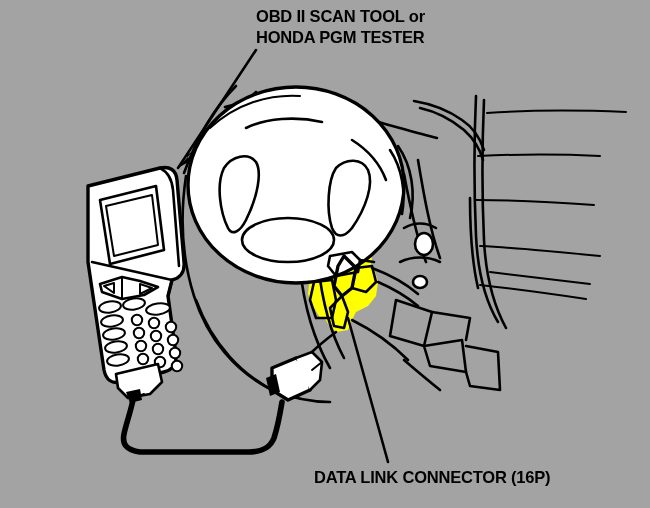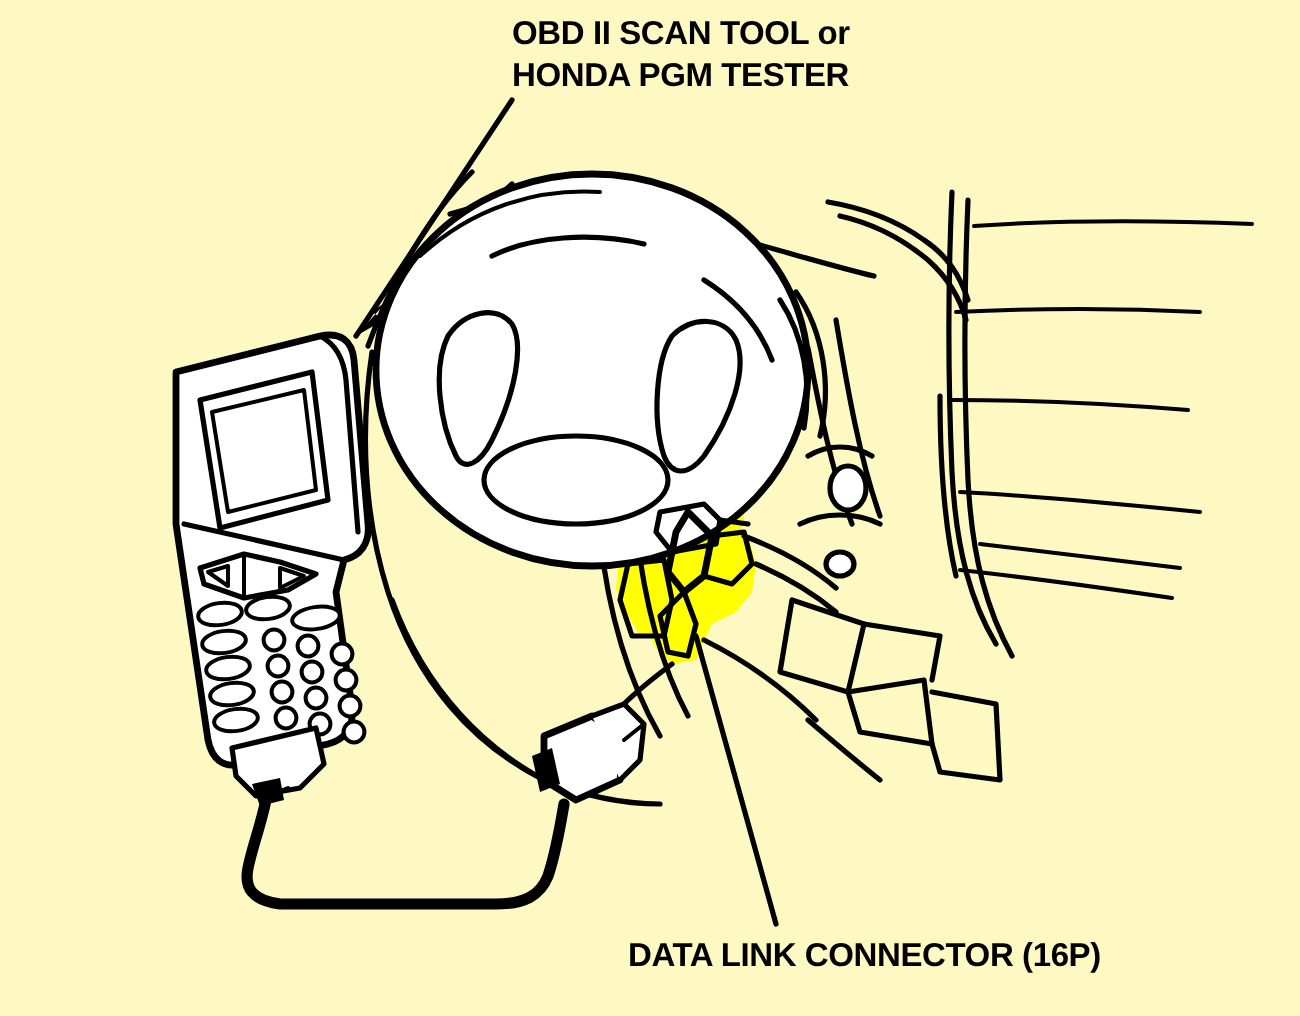--- a/index.html
+++ b/index.html
@@ -7,21 +7,21 @@
     padding: 0;
     background: #ffffff;
   }
   body {
     font-family: "Liberation Sans", sans-serif;
   }
   #figure {
     position: relative;
     width: 650px;
     height: 508px;
-    background: #fef9c3;
+    background: #a3a3a3;
     overflow: hidden;
   }
   #figure svg {
     position: absolute;
     top: 0;
     left: 0;
     display: block;
   }
   .label-text {
     font-family: "Liberation Sans", sans-serif;

